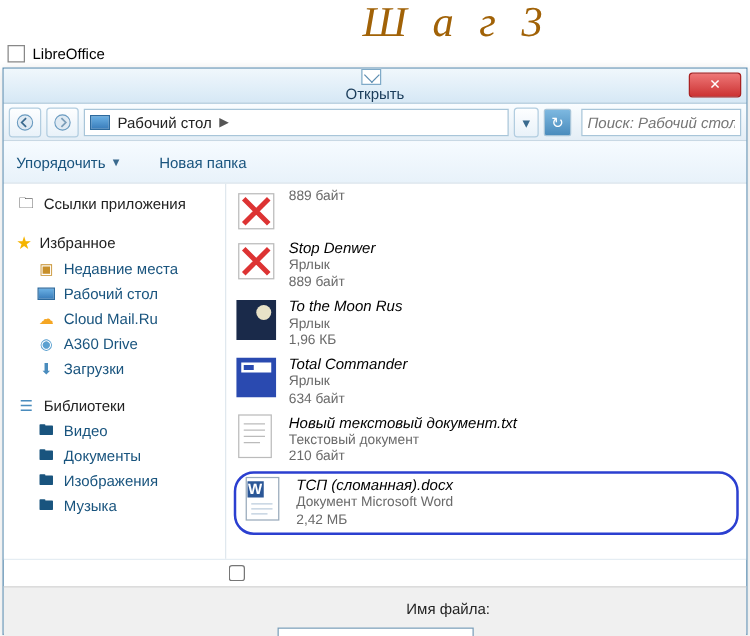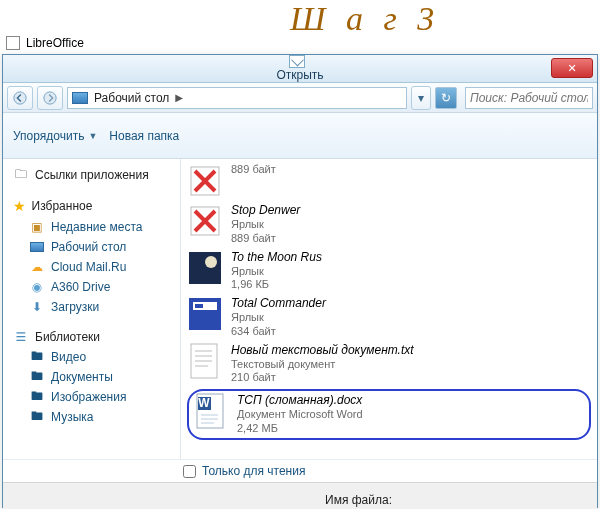--- a/index.html
+++ b/index.html
@@ -16,21 +16,21 @@
   .navbar { height: 30px; background: linear-gradient(#fafdff,#e4eef6); border-bottom: 1px solid #c8d8e4; display: flex; align-items: center; padding: 0 4px; gap: 4px; }
   .navbtn { width: 26px; height: 24px; border: 1px solid #b2cde0; border-radius: 3px; background: linear-gradient(#fdfeff,#e9f2f9); display:flex;align-items:center;justify-content:center; color:#3a6a8e; }
   .navbtn svg { width: 14px; height: 14px; }
   .breadcrumb { flex: 0 0 340px; height: 22px; border: 1px solid #a8c5d9; background: #fff; display: flex; align-items: center; padding: 0 4px; gap: 6px; }
   .desktop-icon { width: 16px; height: 12px; background: linear-gradient(#6ab0e4,#3a7dbb); border:1px solid #2d6a9e; }
   .bc-text { color: #222; }
   .bc-arrow { color: #555; font-size:10px; }
   .search { flex: 1; height: 22px; border: 1px solid #a8c5d9; background: #fff; display:flex; align-items:center; padding:0 4px; margin-left:4px; }
   .search input { border: none; outline: none; width: 100%; color: #888; font-style: italic; }
   .refresh { width:22px;height:22px;border:1px solid #a8c5d9;background:linear-gradient(#7db8e0,#4a8cbd);display:flex;align-items:center;justify-content:center;color:#fff;border-radius:2px;}
-  .toolbar { height: 46px; background: linear-gradient(#f6fbff,#e8f2fa); border-bottom: 1px solid #d0dde8; display: flex; align-items: center; padding: 0 10px; gap: 12px; }
+  .toolbar { height: 34px; background: linear-gradient(#f6fbff,#e8f2fa); border-bottom: 1px solid #d0dde8; display: flex; align-items: center; padding: 0 10px; gap: 30px; }
   .tool-item { color: #19547e; display:flex;align-items:center;gap:4px; }
   .tool-item .chev { font-size: 9px; color:#3a6a8e; }
   .body { display: flex; height: 300px; background:#fff; }
   .sidebar { width: 178px; border-right: 1px solid #e0e8ee; padding: 6px 4px; overflow:hidden; }
   .nav-row { display: flex; align-items: center; gap: 6px; padding: 3px 6px; color: #222; white-space: nowrap; }
   .nav-row.group { font-weight: 400; }
   .nav-row.sub { padding-left: 22px; color:#19547e; }
   .star { color: #f5b400; font-size:14px; }
   .ico { width:16px;height:14px;display:inline-flex;align-items:center;justify-content:center; }
   .filelist { flex:1; padding: 2px 6px; position:relative; overflow:hidden; }
@@ -241,21 +241,20 @@
             <span class="file-name">ТСП (сломанная).docx</span>
             <span class="file-type">Документ Microsoft Word</span>
             <span class="file-size">2,42 МБ</span>
           </div>
       </div>
     </div>
   </div>
 
   <div class="readonly-row">
     <input type="checkbox" style="">
-    <span>Только для чтения</span>
   </div>
 
   <div class="bottom">
     <div class="form-row">
       <span class="form-label">Имя файла:</span>
       <input class="textin" style="">
       <div class="combo" style="width:18px;padding:0 3px;border-left:none;margin-left:-8px">
           <span class="chev">▼</span>
         </div>
       <div class="combo filter-combo">

